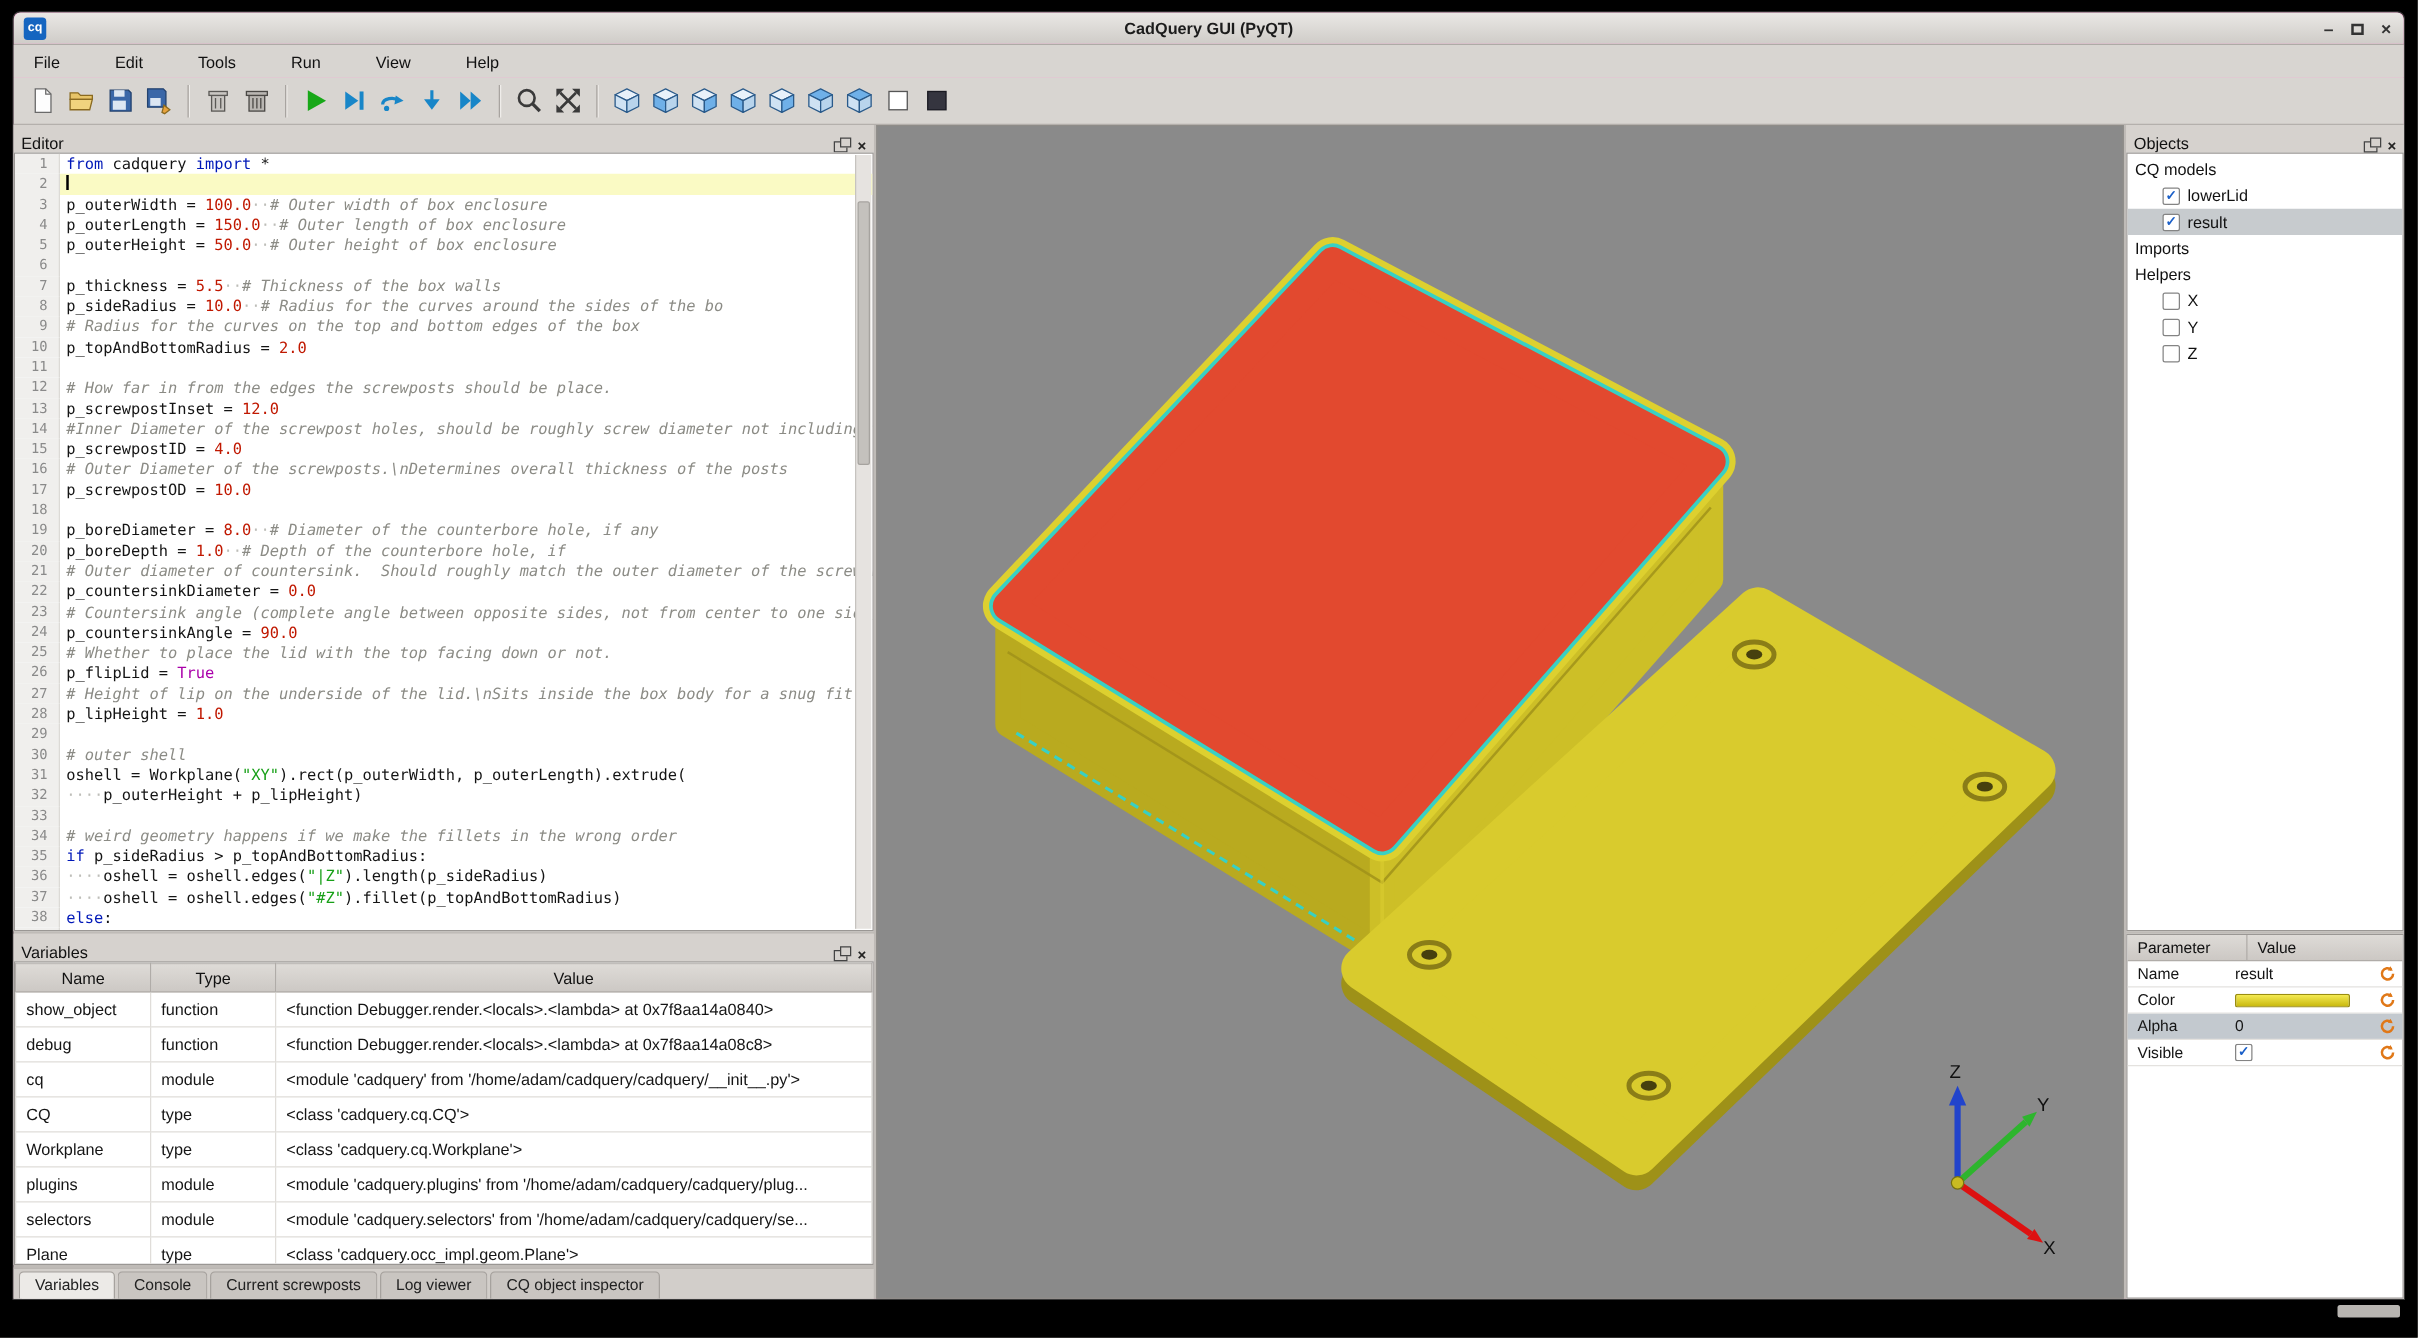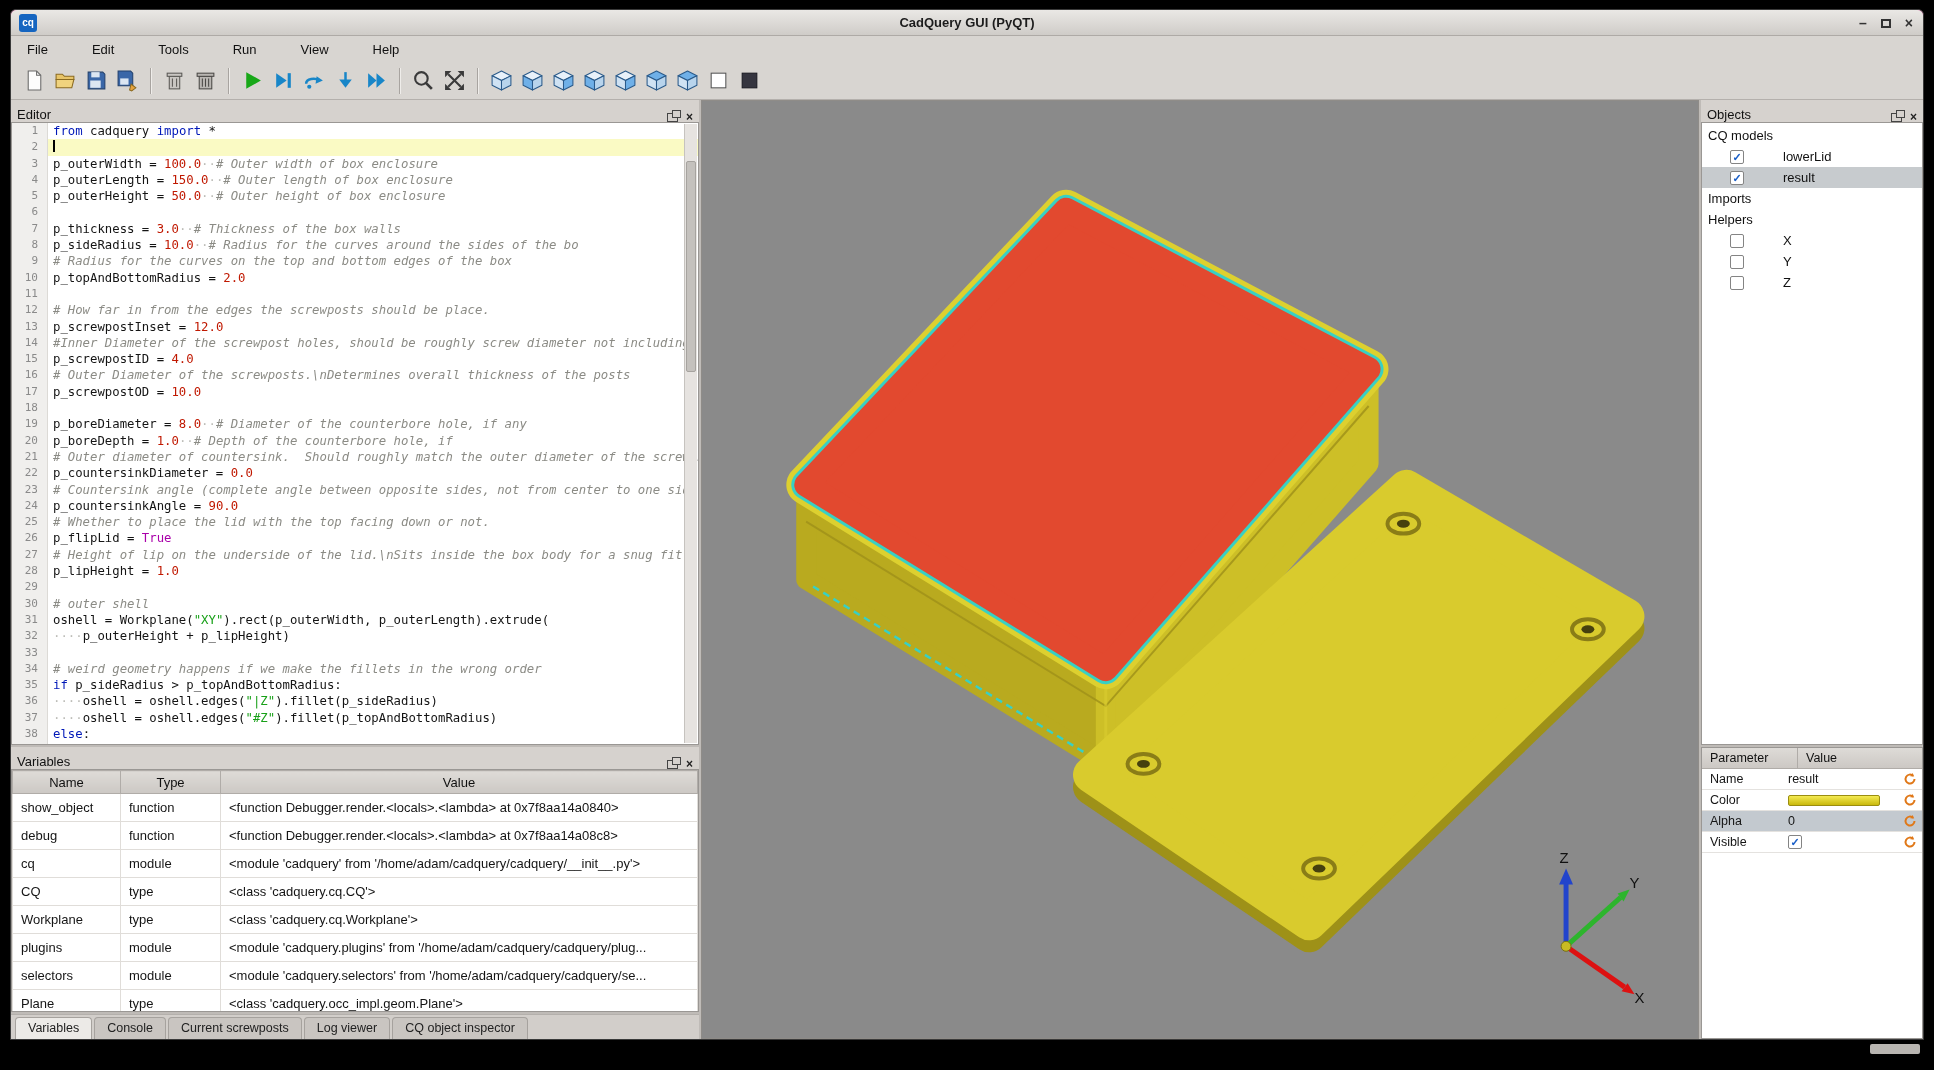--- a/index.html
+++ b/index.html
@@ -83,21 +83,21 @@
   .tab { font-size:12.5px; color:#222; padding:3px 12px 4px; background:#c9c5c1; border:1px solid #a6a29e;
          border-bottom:none; border-radius:4px 4px 0 0; }
   .tab.active { background:#eceae7; }
 
   
   .objects-panel { height:645px; flex:none; }
   .objects-body { flex:1; min-height:0; background:#fff; border:1px solid #9a9794; overflow:hidden; padding-top:2px; }
   .tree-group { font-size:13px; color:#111; padding:3px 6px; height:21px; }
   .tree-item { height:21px; display:flex; align-items:center; gap:6px; padding-left:28px; }
   .tree-item.selected { background:#c7cbce; }
-  .tree-label { font-size:13px; color:#111;margin-left:33px; }
+  .tree-label { font-size:13px; color:#111; }
   .cb { width:14px; height:14px; flex:none; display:inline-block; background:#fff; border:1px solid #848484;
         border-radius:2px; font-size:11px; line-height:12px; text-align:center; color:#1a5fc8; font-weight:bold; }
 
   
   .params-panel { flex:1; min-height:0; }
   .params-body { flex:1; min-height:0; background:#fff; border:1px solid #9a9794; overflow:hidden; }
   .phead { display:flex; height:21px; background:linear-gradient(#dedbd7,#ccc8c4); border-bottom:1px solid #b0aca8; }
   .phead span { font-size:12.5px; color:#111; padding:3px 8px; }
   .phead .h0 { width:96px; border-right:1px solid #b0aca8; }
   .prow { display:flex; align-items:center; height:21px; border-bottom:1px solid #e4e2df; }
@@ -359,21 +359,21 @@
           </span>
         </div>
         <div class="editor-body">
           <div>
               <div class="line"><span class="gutter">1</span><span class="codetext"><span class="tk-kw">from</span><span class="tk-pl"> cadquery </span><span class="tk-kw">import</span><span class="tk-pl"> *</span></span></div>
               <div class="line current"><span class="gutter">2</span><span class="codetext"><span class="cursor"></span></span></div>
               <div class="line"><span class="gutter">3</span><span class="codetext"><span class="tk-pl">p_outerWidth = </span><span class="tk-num">100.0</span><span class="tk-ws">··</span><span class="tk-com"># Outer width of box enclosure</span></span></div>
               <div class="line"><span class="gutter">4</span><span class="codetext"><span class="tk-pl">p_outerLength = </span><span class="tk-num">150.0</span><span class="tk-ws">··</span><span class="tk-com"># Outer length of box enclosure</span></span></div>
               <div class="line"><span class="gutter">5</span><span class="codetext"><span class="tk-pl">p_outerHeight = </span><span class="tk-num">50.0</span><span class="tk-ws">··</span><span class="tk-com"># Outer height of box enclosure</span></span></div>
               <div class="line"><span class="gutter">6</span><span class="codetext"></span></div>
-              <div class="line"><span class="gutter">7</span><span class="codetext"><span class="tk-pl">p_thickness = </span><span class="tk-num">3.0</span><span class="tk-ws">··</span><span class="tk-com"># Thickness of the box walls</span></span></div>
+              <div class="line"><span class="gutter">7</span><span class="codetext"><span class="tk-pl">p_thickness = </span><span class="tk-num">5.5</span><span class="tk-ws">··</span><span class="tk-com"># Thickness of the box walls</span></span></div>
               <div class="line"><span class="gutter">8</span><span class="codetext"><span class="tk-pl">p_sideRadius = </span><span class="tk-num">10.0</span><span class="tk-ws">··</span><span class="tk-com"># Radius for the curves around the sides of the bo</span></span></div>
               <div class="line"><span class="gutter">9</span><span class="codetext"><span class="tk-com"># Radius for the curves on the top and bottom edges of the box</span></span></div>
               <div class="line"><span class="gutter">10</span><span class="codetext"><span class="tk-pl">p_topAndBottomRadius = </span><span class="tk-num">2.0</span></span></div>
               <div class="line"><span class="gutter">11</span><span class="codetext"></span></div>
               <div class="line"><span class="gutter">12</span><span class="codetext"><span class="tk-com"># How far in from the edges the screwposts should be place.</span></span></div>
               <div class="line"><span class="gutter">13</span><span class="codetext"><span class="tk-pl">p_screwpostInset = </span><span class="tk-num">12.0</span></span></div>
               <div class="line"><span class="gutter">14</span><span class="codetext"><span class="tk-com">#Inner Diameter of the screwpost holes, should be roughly screw diameter not including threads</span></span></div>
               <div class="line"><span class="gutter">15</span><span class="codetext"><span class="tk-pl">p_screwpostID = </span><span class="tk-num">4.0</span></span></div>
               <div class="line"><span class="gutter">16</span><span class="codetext"><span class="tk-com"># Outer Diameter of the screwposts.\nDetermines overall thickness of the posts</span></span></div>
               <div class="line"><span class="gutter">17</span><span class="codetext"><span class="tk-pl">p_screwpostOD = </span><span class="tk-num">10.0</span></span></div>
@@ -388,21 +388,21 @@
               <div class="line"><span class="gutter">26</span><span class="codetext"><span class="tk-pl">p_flipLid = </span><span class="tk-con">True</span></span></div>
               <div class="line"><span class="gutter">27</span><span class="codetext"><span class="tk-com"># Height of lip on the underside of the lid.\nSits inside the box body for a snug fit.</span></span></div>
               <div class="line"><span class="gutter">28</span><span class="codetext"><span class="tk-pl">p_lipHeight = </span><span class="tk-num">1.0</span></span></div>
               <div class="line"><span class="gutter">29</span><span class="codetext"></span></div>
               <div class="line"><span class="gutter">30</span><span class="codetext"><span class="tk-com"># outer shell</span></span></div>
               <div class="line"><span class="gutter">31</span><span class="codetext"><span class="tk-pl">oshell = Workplane(</span><span class="tk-str">"XY"</span><span class="tk-pl">).rect(p_outerWidth, p_outerLength).extrude(</span></span></div>
               <div class="line"><span class="gutter">32</span><span class="codetext"><span class="tk-ws">····</span><span class="tk-pl">p_outerHeight + p_lipHeight)</span></span></div>
               <div class="line"><span class="gutter">33</span><span class="codetext"></span></div>
               <div class="line"><span class="gutter">34</span><span class="codetext"><span class="tk-com"># weird geometry happens if we make the fillets in the wrong order</span></span></div>
               <div class="line"><span class="gutter">35</span><span class="codetext"><span class="tk-kw">if</span><span class="tk-pl"> p_sideRadius &gt; p_topAndBottomRadius:</span></span></div>
-              <div class="line"><span class="gutter">36</span><span class="codetext"><span class="tk-ws">····</span><span class="tk-pl">oshell = oshell.edges(</span><span class="tk-str">"|Z"</span><span class="tk-pl">).fillet(p_sideRadius)</span></span></div>
+              <div class="line"><span class="gutter">36</span><span class="codetext"><span class="tk-ws">····</span><span class="tk-pl">oshell = oshell.edges(</span><span class="tk-str">"|Z"</span><span class="tk-pl">).length(p_sideRadius)</span></span></div>
               <div class="line"><span class="gutter">37</span><span class="codetext"><span class="tk-ws">····</span><span class="tk-pl">oshell = oshell.edges(</span><span class="tk-str">"#Z"</span><span class="tk-pl">).fillet(p_topAndBottomRadius)</span></span></div>
               <div class="line"><span class="gutter">38</span><span class="codetext"><span class="tk-kw">else</span><span class="tk-pl">:</span></span></div>
               <div class="line"><span class="gutter">39</span><span class="codetext"><span class="tk-ws">····</span><span class="tk-pl">oshell = oshell.edges(</span><span class="tk-str">"#Z"</span><span class="tk-pl">).fillet(p_topAndBottomRadius)</span></span></div>
             </div>
           <div class="vscroll">
             <div class="vthumb"></div>
           </div>
         </div>
       </div>
 

